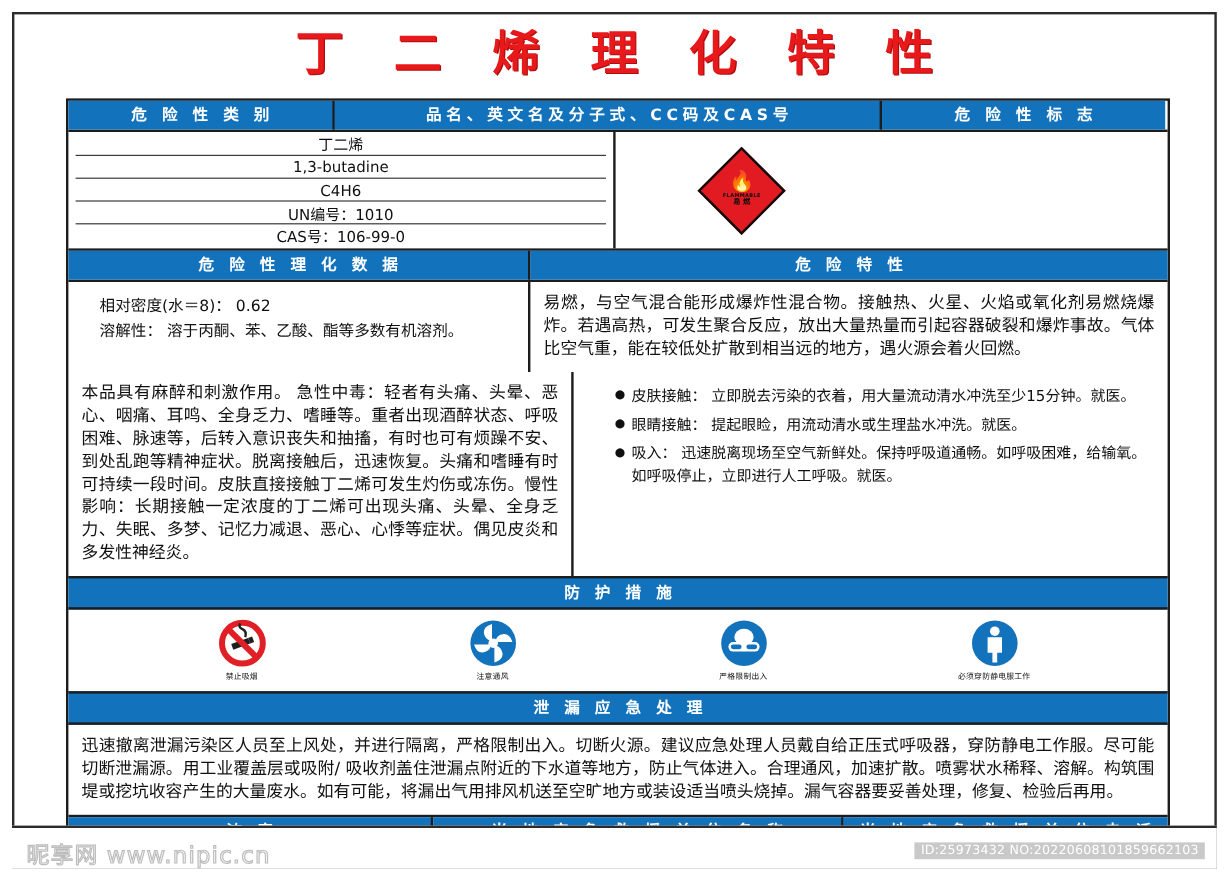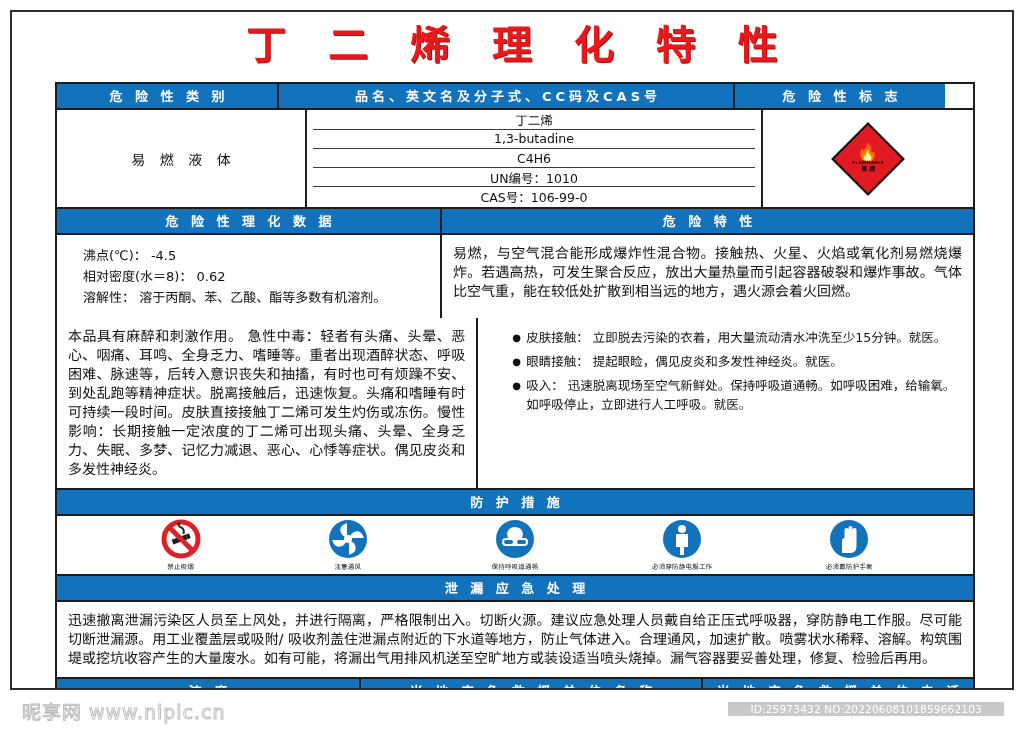--- a/index.html
+++ b/index.html
@@ -71,21 +71,21 @@
     line-height:19px;
     color:#101010;
     padding:9px 11px;
     text-align:justify;
   }
 
   
   #sec1 .hdrrow > div{ padding:5px 0 4px; }
   .s1-col-a{ width:222px; }
   .s1-col-b{ width:456px; }
-  .s1-col-c{ width:210px; }
+  .s1-col-c{ width:236px; }
 
   .s1-body{ display:flex; }
   .s1-cat{
     width:250px;
     display:flex; align-items:center; justify-content:center;
     font-size:14px; letter-spacing:5px; text-indent:5px;
     color:#101010;
   }
   .s1-names{ width:456px; }
   .s1-names .nm{
@@ -124,34 +124,34 @@
   .s2-col-a{ width:385px; }
   .s2-col-b{ width:531px; }
   .s2-a-body{ width:385px; min-height:74px; }
   .s2-b-body{ width:531px; min-height:74px; }
   .props{
     font-size:13px; line-height:21px; color:#101010;
     padding:10px 0 10px 26px;
   }
 
   
-  .s3-a-body{ width:452px; min-height:115px; }
+  .s3-a-body{ width:452px; min-height:115px;font-family:Liberation Serif, serif; }
   .s3-b-body{ width:531px; min-height:115px; }
   .aid-list{ padding:10px 10px 8px 34px; }
   .aid-item{
     font-size:12.5px; line-height:19px; color:#101010;
     margin-bottom:5px; position:relative; padding-left:14px;
   }
   .aid-item .dot{
     position:absolute; left:0; top:0; font-size:10px; line-height:19px;
   }
 
   
   .prot-body{
-    height:58px;
+    height:68px;
     display:flex; align-items:center; justify-content:space-around;
     padding:0 40px;
   }
   .prot-item{ text-align:center; width:110px; }
   .prot-label{ font-size:6.5px; color:#111; margin-top:2px; letter-spacing:.2px; }
   .ic{ width:40px; height:40px; margin:0 auto; position:relative; }
 
   
   .leak-body{ min-height:72px; }
 
@@ -174,21 +174,21 @@
     -webkit-text-stroke:1px #bdbdbd;
     letter-spacing:1px;
     white-space:nowrap;
     font-family:"DejaVu Sans","Liberation Sans",sans-serif;
   }
   .wm-id{
     position:absolute; right:10px; top:12px;
     font-size:10.5px;
     color:#ffffff;
     background:#c9c9c9;
-    padding:1px 22px;
+    padding:1px 5px;
     letter-spacing:.2px;
     white-space:nowrap;
   }
 </style>
 </head>
 <body>
 
 <div id="board">
   <div class="outer-frame"></div>
 
@@ -196,21 +196,20 @@
 
   <div class="tbl">
 
     <div id="sec1">
       <div class="row bd-b hdrrow">
         <div class="cell s1-col-a hdr bd-r">危 险 性 类 别</div>
         <div class="cell s1-col-b hdr bd-r">品名、英文名及分子式、CC码及CAS号</div>
         <div class="cell s1-col-c hdr">危 险 性 标 志</div>
       </div>
       <div class="s1-body">
-        <div class="s1-cat bd-r" style="height:97px;">易 燃 液 体</div>
         <div class="s1-names bd-r" style="height:97px;padding:0;display:flex;flex-direction:column;justify-content:center;">
           <div class="nm">丁二烯</div>
           <div class="nm">1,3-butadine</div>
           <div class="nm">C4H6</div>
           <div class="nm">UN编号：1010</div>
           <div class="nm">CAS号：106-99-0</div>
         </div>
         <div class="s1-sym" style="height:97px;">
           <div class="diamond">
             <div class="inner">
@@ -224,21 +223,20 @@
     </div>
 
     <div>
       <div class="row bd-t bd-b">
         <div class="cell s2-col-a hdr bd-r">危 险 性 理 化 数 据</div>
         <div class="cell s2-col-b hdr">危 险 特 性</div>
       </div>
       <div class="row">
         <div class="s2-a-body bd-r">
           <div class="props">
-            <div>沸点(℃)： -4.5</div>
             <div>相对密度(水＝8)： 0.62</div>
             <div>溶解性： 溶于丙酮、苯、乙酸、酯等多数有机溶剂。</div>
           </div>
         </div>
         <div class="s2-b-body">
           <div class="body-text">易燃，与空气混合能形成爆炸性混合物。接触热、火星、火焰或氧化剂易燃烧爆炸。若遇高热，可发生聚合反应，放出大量热量而引起容器破裂和爆炸事故。气体比空气重，能在较低处扩散到相当远的地方，遇火源会着火回燃。</div>
         </div>
       </div>
     </div>
 
@@ -248,21 +246,21 @@
           <div class="body-text">本品具有麻醉和刺激作用。 急性中毒：轻者有头痛、头晕、恶心、咽痛、耳鸣、全身乏力、嗜睡等。重者出现酒醉状态、呼吸困难、脉速等，后转入意识丧失和抽搐，有时也可有烦躁不安、到处乱跑等精神症状。脱离接触后，迅速恢复。头痛和嗜睡有时可持续一段时间。皮肤直接接触丁二烯可发生灼伤或冻伤。慢性影响：长期接触一定浓度的丁二烯可出现头痛、头晕、全身乏力、失眠、多梦、记忆力减退、恶心、心悸等症状。偶见皮炎和多发性神经炎。</div>
         </div>
         <div class="s3-b-body">
           <div class="aid-list">
             <div class="aid-item">
               <span class="dot">●</span>
               <span>皮肤接触： 立即脱去污染的衣着，用大量流动清水冲洗至少15分钟。就医。</span>
             </div>
             <div class="aid-item">
               <span class="dot">●</span>
-              <span>眼睛接触： 提起眼睑，偶见皮炎和多发性神经炎。就医。</span>
+              <span>眼睛接触： 提起眼睑，用流动清水或生理盐水冲洗。就医。</span>
             </div>
             <div class="aid-item">
               <span class="dot">●</span>
               <span>吸入： 迅速脱离现场至空气新鲜处。保持呼吸道通畅。如呼吸困难，给输氧。如呼吸停止，立即进行人工呼吸。就医。</span>
             </div>
           </div>
         </div>
       </div>
     </div>
 
@@ -304,43 +302,34 @@
         <div class="prot-item">
           <div class="ic">
             <svg viewBox="0 0 40 40" width="40" height="40">
               <circle cx="20" cy="20" r="19" fill="#1272bc"></circle>
               <ellipse cx="20" cy="15" rx="8" ry="7" fill="#ffffff"></ellipse>
               <rect x="7" y="19" width="26" height="8" rx="4" fill="#ffffff"></rect>
               <rect x="9" y="21" width="9" height="4" rx="2" fill="#1272bc"></rect>
               <rect x="22" y="21" width="9" height="4" rx="2" fill="#1272bc"></rect>
             </svg>
           </div>
-          <div class="prot-label">保持呼吸道通畅</div>
+          <div class="prot-label">严格限制出入</div>
         </div>
 
         <div class="prot-item">
           <div class="ic">
             <svg viewBox="0 0 40 40" width="40" height="40">
               <circle cx="20" cy="20" r="19" fill="#1272bc"></circle>
               <circle cx="20" cy="10" r="4" fill="#ffffff"></circle>
               <path d="M14 15 h12 v13 h-4 v8 h-4 v-8 h-4 z" fill="#ffffff"></path>
             </svg>
           </div>
           <div class="prot-label">必须穿防静电服工作</div>
         </div>
 
-        <div class="prot-item">
-          <div class="ic">
-            <svg viewBox="0 0 40 40" width="40" height="40">
-              <circle cx="20" cy="20" r="19" fill="#1272bc"></circle>
-              <path d="M13 34 v-12 q0 -3 2.5 -3 v-8 q0 -2 2 -2 t2 2 v7 q0 -9 0 -9 q0 -2 2 -2 t2 2 v9 q0 -7 0 -7 q0 -2 2 -2 t2 2 v16 q0 7 -6 7 z" fill="#ffffff"></path>
-            </svg>
-          </div>
-          <div class="prot-label">必须戴防护手套</div>
-        </div>
 
       </div>
     </div>
 
     <div>
       <div class="hdr bd-t bd-b">泄 漏 应 急 处 理</div>
       <div class="leak-body">
         <div class="body-text">迅速撤离泄漏污染区人员至上风处，并进行隔离，严格限制出入。切断火源。建议应急处理人员戴自给正压式呼吸器，穿防静电工作服。尽可能切断泄漏源。用工业覆盖层或吸附/ 吸收剂盖住泄漏点附近的下水道等地方，防止气体进入。合理通风，加速扩散。喷雾状水稀释、溶解。构筑围堤或挖坑收容产生的大量废水。如有可能，将漏出气用排风机送至空旷地方或装设适当喷头烧掉。漏气容器要妥善处理，修复、检验后再用。</div>
       </div>
     </div>

